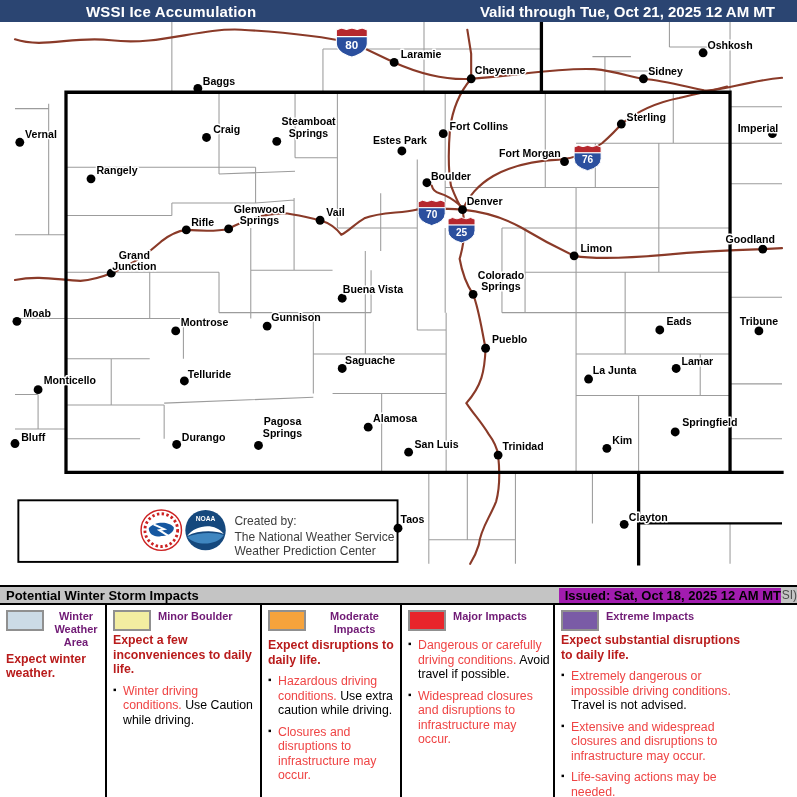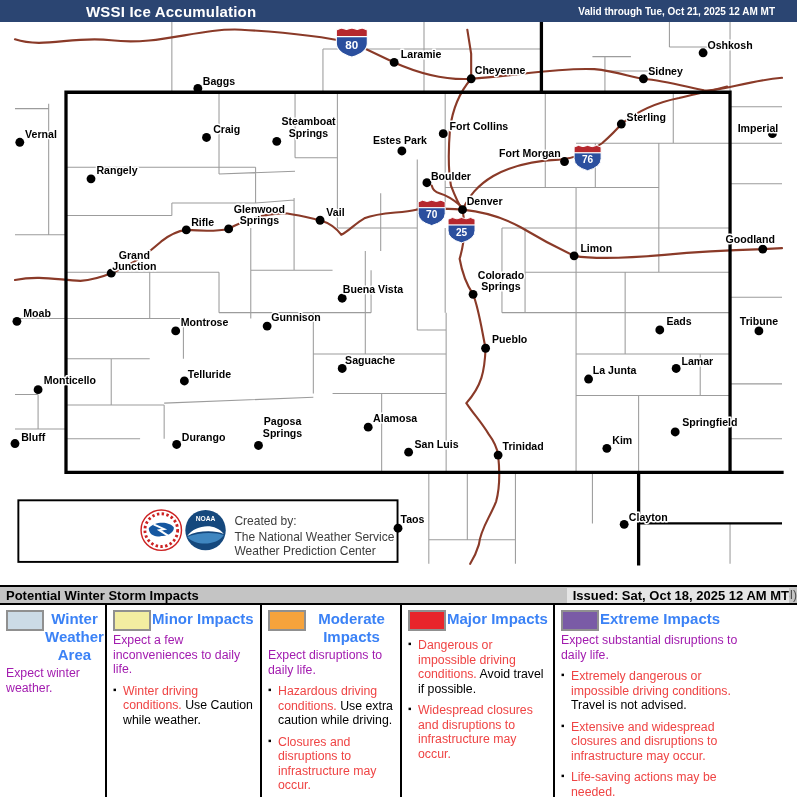--- a/index.html
+++ b/index.html
@@ -2,51 +2,51 @@
 <html><head>
 <meta charset="utf-8">
 <style>
   html,body{margin:0;padding:0;width:797px;height:797px;overflow:hidden;
     font-family:"Liberation Sans",sans-serif;background:#fff;}
   #frame{width:797px;height:797px;position:relative;}
 
   
   #header{height:22px;background:#2b4572;display:flex;align-items:center;color:#fff;}
   #header .title{font-weight:bold;font-size:15px;margin-left:86px;letter-spacing:.2px;}
-  #header .valid{font-weight:bold;font-size:10px;margin-left:auto;margin-right:22px;}
+  #header .valid{font-weight:bold;font-size:15px;margin-left:auto;margin-right:22px;}
 
   
   #map-wrap{height:563px;position:relative;background:#fff;}
   #map-wrap svg{display:block;}
   .county{stroke:#9c9c9c;stroke-width:1.1;fill:none;}
   .road{stroke:#8a3a28;stroke-width:2.2;fill:none;stroke-linecap:round;}
   .stateborder{stroke:#000;stroke-width:3.4;fill:none;stroke-linecap:square;}
   .stateborder2{stroke:#000;stroke-width:2.2;fill:none;}
   .clabel{font:bold 11px "Liberation Sans",sans-serif;fill:#000;stroke:#fff;
     stroke-width:3px;paint-order:stroke;stroke-linejoin:round;text-anchor:middle;}
   .citydot{fill:#000;}
   .snum{font:bold 10.5px "Liberation Sans",sans-serif;fill:#fff;text-anchor:middle;}
   .credit-text{font:12.5px "Liberation Sans",sans-serif;fill:#3d3d3d;}
 
   
   #statusbar{height:16px;background:#c4c4c4;border-top:2px solid #000;border-bottom:2px solid #000;
     display:flex;align-items:center;font-size:13px;position:relative;}
   #statusbar .left{font-weight:bold;color:#000;margin-left:6px;}
   #statusbar .center{color:#4d4d4d;font-size:12px;position:absolute;left:0;right:0;text-align:right;}
-  #statusbar .right{font-weight:bold;margin-left:auto;margin-right:8px;position:relative;z-index:1;
-    background:#e5e5e5;padding-left:6px;}
+  #statusbar .right{font-weight:bold;margin-left:auto;margin-right:16px;position:relative;z-index:1;
+    background:#a21caf;padding-left:6px;}
 
   
   #legend{height:193px;background:#fff;display:flex;border-bottom:3px solid #000;}
   .lcol{height:100%;box-sizing:border-box;overflow:hidden;}
   .lcol + .lcol{border-left:2px solid #000;}
   .lhead{display:flex;align-items:flex-start;margin:5px 4px 0 6px;}
   .swatch{width:38px;height:21px;border:2px solid #909090;flex:none;box-sizing:border-box;}
-  .ltitle{font-weight:bold;font-size:15px;color:#3b82f6;margin-left:1px;line-height:1.2;text-align:center;}
-  .intro{font-weight:normal;font-size:12.3px;line-height:1.18;margin:2px 4px 0 6px;color:#a21caf;}
+  .ltitle{font-weight:bold;font-size:11px;color:#701a75;margin-left:7px;line-height:1.2;text-align:center;}
+  .intro{font-weight:bold;font-size:12.3px;line-height:1.18;margin:2px 4px 0 6px;color:#b91c1c;}
   .bullet{display:flex;font-size:12.3px;line-height:1.18;margin:7px 2px 0 6px;}
   .bmark{flex:none;width:10px;font-size:10px;color:#000;}
   .gray{color:#ef4444;}
   .boldpart{font-weight:normal;color:#000;}
 </style>
 </head>
 <body>
 
 <div id="frame">
 
@@ -327,26 +327,26 @@
       <div class="lcol" style="width: 105px; flex: 0 0 auto;">
         <div class="lhead">
           <div class="swatch" style="background: rgb(204, 219, 230);"></div>
           <div class="ltitle">Winter Weather Area</div>
         </div>
         <div class="intro">Expect winter weather.</div>
       </div>
       <div class="lcol" style="width: 155px; flex: 0 0 auto;">
         <div class="lhead">
           <div class="swatch" style="background: rgb(243, 237, 161);"></div>
-          <div class="ltitle">Minor Impacts</div>
+          <div class="ltitle">Minor Boulder</div>
         </div>
         <div class="intro">Expect a few inconveniences to daily life.</div>
         <div class="bullet">
           <span class="bmark">▪</span>
-          <span><span class="gray">Winter driving conditions. </span><span class="boldpart">Use Caution while weather.</span></span>
+          <span><span class="gray">Winter driving conditions. </span><span class="boldpart">Use Caution while driving.</span></span>
         </div>
       </div>
       <div class="lcol" style="width: 140px; flex: 0 0 auto;">
         <div class="lhead">
           <div class="swatch" style="background: rgb(246, 163, 60);"></div>
           <div class="ltitle">Moderate Impacts</div>
         </div>
         <div class="intro">Expect disruptions to daily life.</div>
         <div class="bullet">
           <span class="bmark">▪</span>
@@ -357,21 +357,21 @@
           <span><span class="gray">Closures and disruptions to infrastructure may occur.</span></span>
         </div>
       </div>
       <div class="lcol" style="width: 153px; flex: 0 0 auto;">
         <div class="lhead">
           <div class="swatch" style="background: rgb(232, 37, 43);"></div>
           <div class="ltitle">Major Impacts</div>
         </div>
         <div class="bullet">
           <span class="bmark">▪</span>
-          <span><span class="gray">Dangerous or impossible driving conditions. </span><span class="boldpart">Avoid travel if possible.</span></span>
+          <span><span class="gray">Dangerous or carefully driving conditions. </span><span class="boldpart">Avoid travel if possible.</span></span>
         </div>
         <div class="bullet">
           <span class="bmark">▪</span>
           <span><span class="gray">Widespread closures and disruptions to infrastructure may occur.</span></span>
         </div>
       </div>
       <div class="lcol" style="width: 196px; flex: 0 0 auto;">
         <div class="lhead">
           <div class="swatch" style="background: rgb(122, 91, 166);"></div>
           <div class="ltitle">Extreme Impacts</div>

